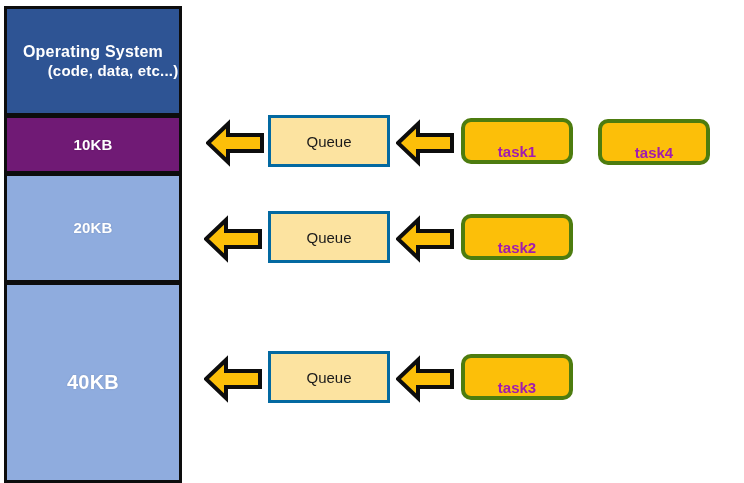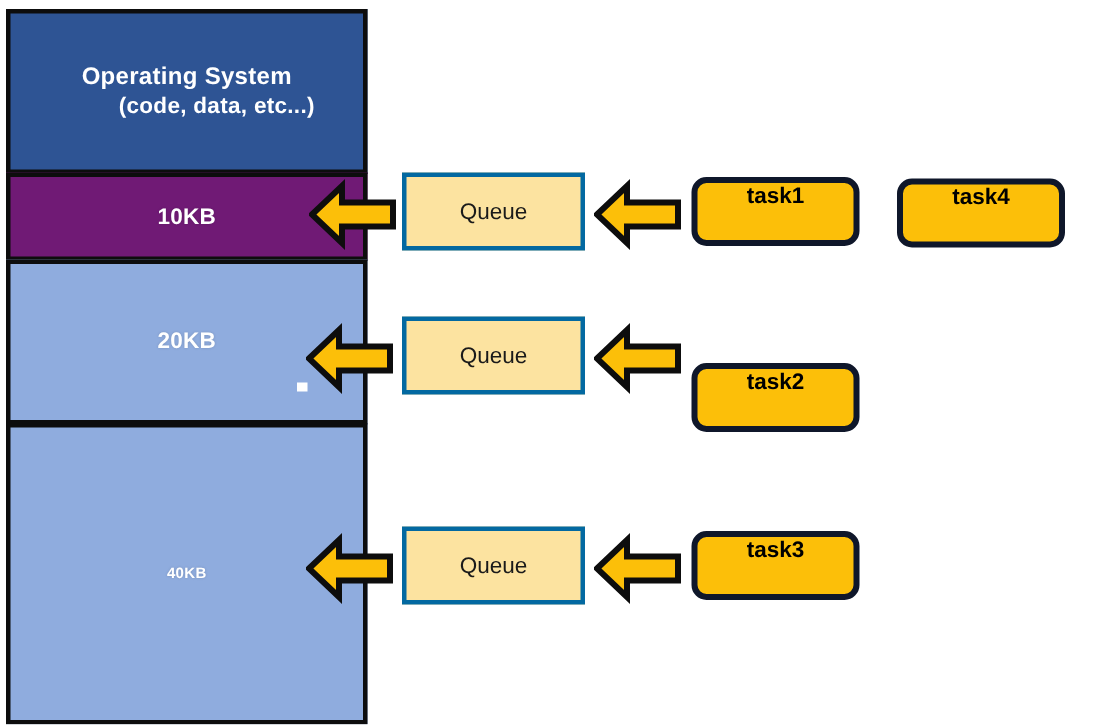--- a/index.html
+++ b/index.html
@@ -21,21 +21,21 @@
     position: absolute;
     left: 4px;
     top: 6px;
     width: 201px;
     height: 477px;
     box-sizing: border-box;
   }
   .mem-block {
     position: absolute;
     left: 0;
-    width: 241px;
+    width: 178px;
     box-sizing: border-box;
     border: 3px solid #0d0d0d;
     display: flex;
     align-items: center;
     justify-content: center;
     text-align: center;
     color: #ffffff;
     font-weight: bold;
     letter-spacing: 0.2px;
     line-height: 1.18;
@@ -57,21 +57,21 @@
     top: 167px;
     height: 110px;
     background: #8facde;
     font-size: 15px;
     text-shadow: 0 0 2px rgba(0,0,0,0.15);
   }
   .mem-40 {
     top: 276px;
     height: 201px;
     background: #8facde;
-    font-size: 10px;
+    font-size: 20px;
     text-shadow: 0 0 2px rgba(0,0,0,0.15);
     justify-content: center;
   }
   .mem-os-line2 { font-size: 15px; margin-left: 40px; }
 
   
   .edge-notch {
     position: absolute;
     left: 198px;
     top: 255px;
@@ -111,26 +111,26 @@
     font-size: 15px;
   }
 
   
   .task-box {
     position: absolute;
     width: 112px;
     height: 46px;
     box-sizing: border-box;
     background: #fcbf09;
-    border: 4px solid #0f172a;
+    border: 4px solid #4d7c0f;
     border-radius: 10px;
     display: flex;
-    align-items: flex-start;
-    justify-content: center;
-    color: #000000;
+    align-items: flex-end;
+    justify-content: center;
+    color: #a21caf;
     font-size: 15px;
     font-weight: bold;
   }
 </style>
 </head>
 <body>
 
 <div id="canvas">
 
   <div class="mem-column">
@@ -195,21 +195,21 @@
     <div class="queue-box" style="left:268px; top:0px;">
       <span>Queue</span>
     </div>
 
     <div class="arrow" style="left:396px; top:4px;">
       <svg viewBox="0 0 58 48" preserveAspectRatio="none">
         <polygon points="2,24 22,5 22,16 56,16 56,32 22,32 22,43" fill="#FCBF09" stroke="#0D0D0D" stroke-width="4" stroke-linejoin="miter"></polygon>
       </svg>
     </div>
 
-    <div class="task-box" style="left:461px; top:3px;margin-top:28px;">
+    <div class="task-box" style="left:461px; top:3px;">
       <span>task2</span>
     </div>
   </div>
 
   <div class="row" style="top:351px;">
 
     <div class="arrow" style="left:204px; top:4px;">
       <svg viewBox="0 0 58 48" preserveAspectRatio="none">
         <polygon points="2,24 22,5 22,16 56,16 56,32 22,32 22,43" fill="#FCBF09" stroke="#0D0D0D" stroke-width="4" stroke-linejoin="miter"></polygon>
       </svg>

